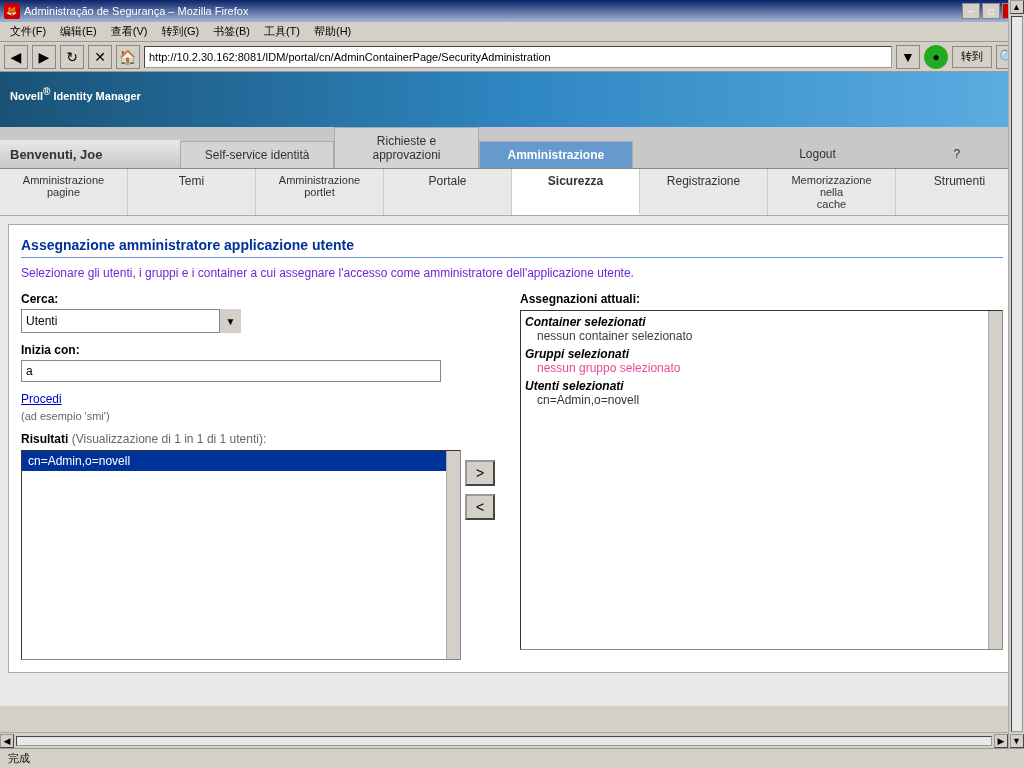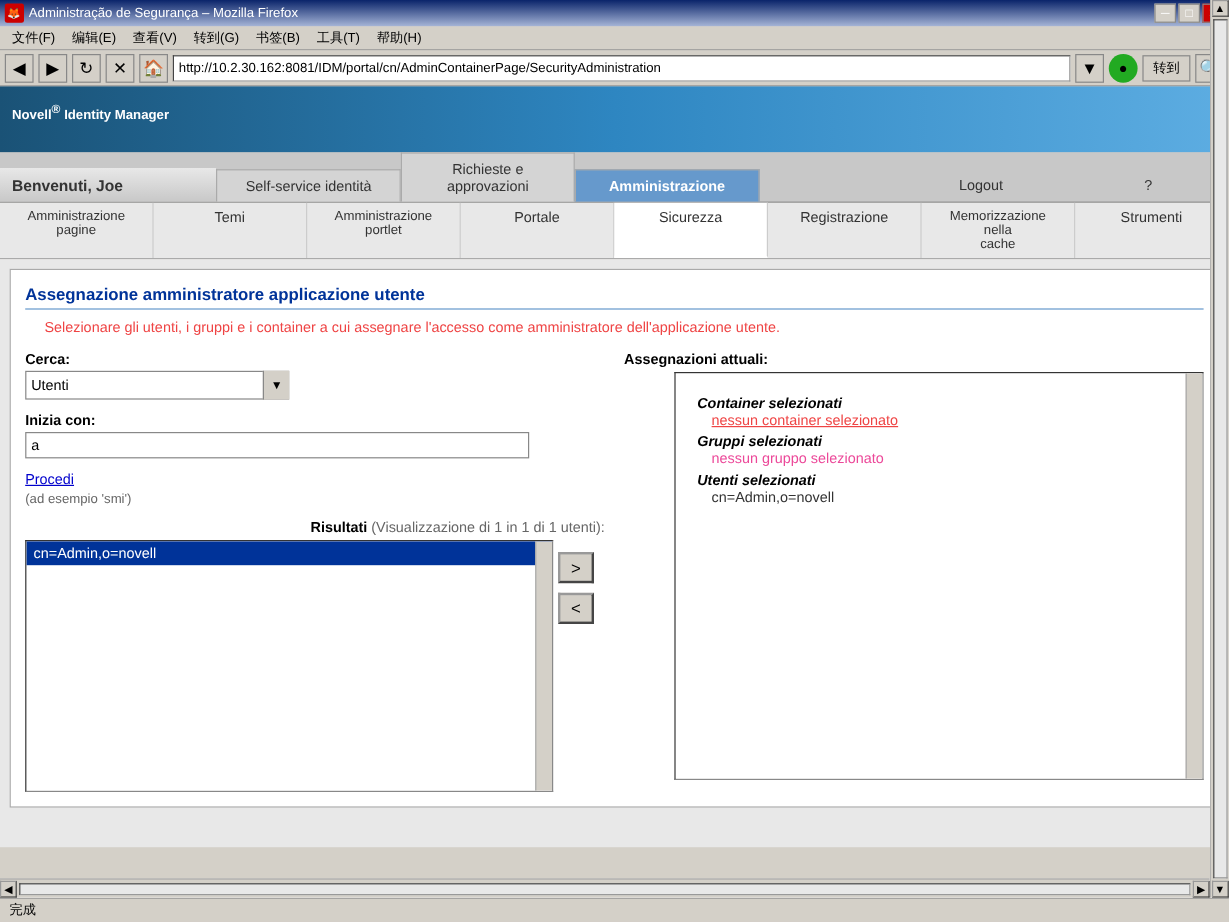--- a/index.html
+++ b/index.html
@@ -112,21 +112,21 @@
       padding: 5px 15px;
       cursor: pointer;
       font-size: 12px;
       color: #333;
       text-align: center;
       flex: 1;
       border-right: 1px solid #ccc;
     }
     .sub-nav-item.active {
       background: white;
-      font-weight: normal;
+      font-weight: bold;
       border-bottom: 2px solid white;
     }
 
     
     .form-row { margin-bottom: 10px; }
     .form-label { font-weight: bold; font-size: 12px; margin-bottom: 3px; }
 
     
     .status-bar {
       position: fixed;
@@ -213,21 +213,21 @@
   <div class="sub-nav-item">Registrazione</div>
   <div class="sub-nav-item" style="font-size:11px;">Memorizzazione nella<br>cache</div>
   <div class="sub-nav-item">Strumenti</div>
 </div>
 
 <div style="background:#e8e8e8; padding:8px; height:490px; overflow-y:auto;">
   <div style="background:white; border:1px solid #aaa; padding:12px;">
 
     <div style="color:#003399; font-size:14px; font-weight:bold; margin-bottom:8px; padding-bottom:4px; border-bottom:1px solid #6699cc;">Assegnazione amministratore applicazione utente</div>
 
-    <div style="color:#ef4444; font-size:12px; margin-bottom:12px;margin-left:16px;">Selezionare gli utenti, i gruppi e i container a cui assegnare l'accesso come amministratore dell'applicazione utente.</div>
+    <div style="color:#6d28d9; font-size:12px; margin-bottom:12px;">Selezionare gli utenti, i gruppi e i container a cui assegnare l'accesso come amministratore dell'applicazione utente.</div>
 
     <div style="display:flex; gap:16px;">
 
       <div style="flex:1;">
 
         <div class="form-row">
           <div class="form-label">Cerca:</div>
           <div style="position:relative; display:inline-block;">
             <select style="width:220px; height:24px; border:1px solid #888; font-size:12px; background:white; appearance:none; padding-left:4px;">
               <option>Utenti</option>
@@ -241,44 +241,44 @@
         <div class="form-row">
           <div class="form-label">Inizia con:</div>
           <input type="text" style="width: 420px; height: 22px; border: 1px solid rgb(136, 136, 136); font-size: 12px; padding: 1px 4px;" value="a">
         </div>
 
         <div style="margin-bottom:4px;">
           <a style="color:#0000cc; text-decoration:underline; cursor:pointer; font-size:12px;">Procedi</a>
         </div>
         <div style="color:#666; font-size:11px; margin-bottom:10px;">(ad esempio 'smi')</div>
 
-        <div style="font-size:12px; margin-bottom:4px;text-align:right;">
+        <div style="font-size:12px; margin-bottom:4px;">
           <strong>Risultati</strong>
           <span style="color:#666; font-weight:normal;">(Visualizzazione di 1 in 1 di 1 utenti):</span>
         </div>
 
         <div style="display:flex; align-items:flex-start; gap:4px;">
           <div style="border:1px inset #888; width:440px; height:210px; background:white; overflow-y:auto; position:relative;">
             <div style="padding:3px 6px; font-size:12px; background:#003399; color:white; cursor:pointer;">cn=Admin,o=novell</div>
 
             <div style="position:absolute; right:0; top:0; bottom:0; width:14px; background:#d4d0c8; border-left:1px solid #aaa;"></div>
           </div>
 
           <div style="display:flex; flex-direction:column; gap:8px; padding-top:10px;">
             <button style="width:30px; height:26px; background:#d4d0c8; border:2px outset #999; cursor:pointer; font-size:14px;">&gt;</button>
             <button style="width:30px; height:26px; background:#d4d0c8; border:2px outset #999; cursor:pointer; font-size:14px;">&lt;</button>
           </div>
         </div>
       </div>
 
       <div style="flex:1;">
         <div style="font-weight:bold; font-size:12px; margin-bottom:4px;">Assegnazioni attuali:</div>
-        <div style="border:1px inset #888; height:340px; background:white; overflow-y:auto; padding:18px; font-size:12px; position:relative;margin-left:42px;">
+        <div style="border:1px inset #888; height:340px; background:white; overflow-y:auto; padding:4px; font-size:12px; position:relative;">
           <div style="font-weight:bold; font-style:italic;">Container selezionati</div>
-          <div style="margin-left:12px; color:#ef4444;text-decoration:underline;">nessun container selezionato</div>
+          <div style="margin-left:12px; color:#404040;">nessun container selezionato</div>
           <div style="font-weight:bold; font-style:italic; margin-top:4px;">Gruppi selezionati</div>
           <div style="margin-left:12px; color:#ec4899;">nessun gruppo selezionato</div>
           <div style="font-weight:bold; font-style:italic; margin-top:4px;">Utenti selezionati</div>
           <div style="margin-left:12px; color:#333;">cn=Admin,o=novell</div>
 
           <div style="position:absolute; right:0; top:0; bottom:0; width:14px; background:#d4d0c8; border-left:1px solid #aaa;"></div>
         </div>
       </div>
     </div>
 

